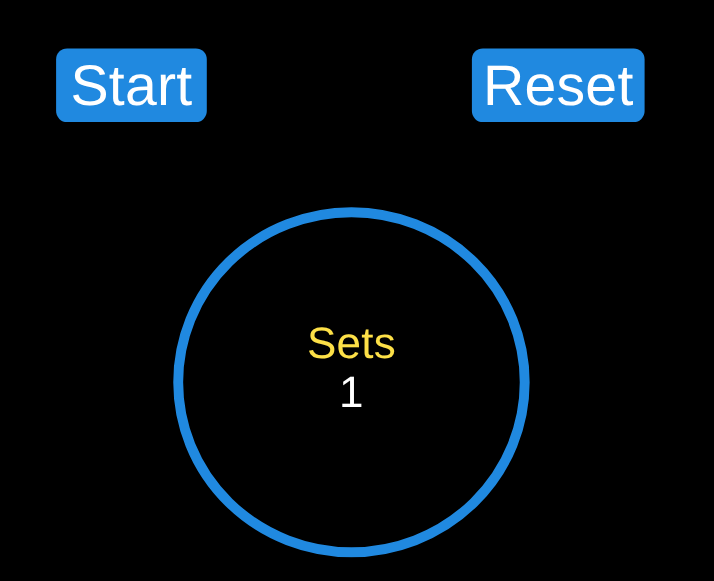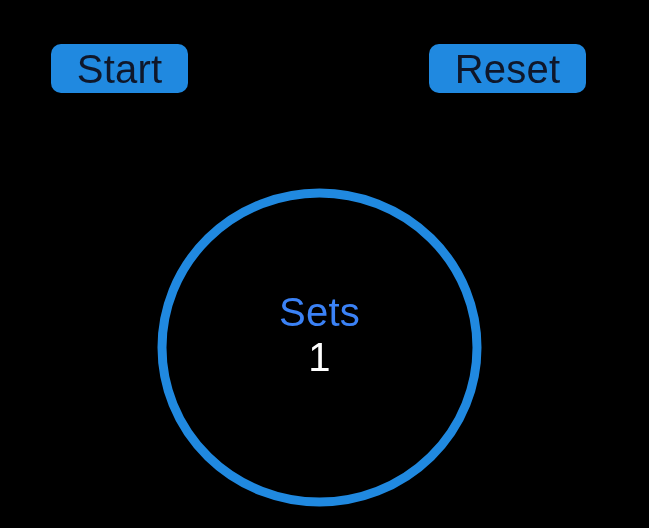--- a/index.html
+++ b/index.html
@@ -31,33 +31,33 @@
     height: 67px;
     display: flex;
     flex-direction: row;
     align-items: stretch;
     justify-content: space-between;
   }
   .ctrl-btn {
     background: #2089e0;
     border: none;
     border-radius: 10px;
-    color: #0f172a;
+    color: #ffffff;
     font-family: "Liberation Sans", sans-serif;
-    font-size: 40px;
+    font-size: 52px;
     font-weight: 400;
     line-height: 1;
     letter-spacing: 0.2px;
     padding: 0;
     margin: 0;
     cursor: pointer;
     display: flex;
     align-items: center;
     justify-content: center;
-    height: 49px;
+    height: 67px;
     box-sizing: border-box;
   }
   #btn-start  { width: 137px; }
   #btn-pause  { width: 170px; }
   #btn-reset  { width: 157px; }
 
   
   .timer-wrap {
     position: absolute;
     left: 157px;
@@ -115,18 +115,18 @@
   <div class="control-bar">
     <button class="ctrl-btn" id="btn-start" style="background: rgb(32, 137, 224);">Start</button>
     <button class="ctrl-btn" id="btn-reset" style="background: rgb(32, 137, 224);">Reset</button>
   </div>
 
   <div class="timer-wrap">
     <svg class="timer-ring-svg" viewBox="0 0 325 319" xmlns="http://www.w3.org/2000/svg">
       <ellipse cx="162.5" cy="159.5" rx="157.5" ry="154.5" fill="none" stroke="#2089e0" stroke-width="9"></ellipse>
     </svg>
     <div class="timer-center">
-      <div class="timer-label" style="color: #3b82f6;">Sets</div>
+      <div class="timer-label" style="color: #fde047;">Sets</div>
       <div class="timer-value" style="color: rgb(255, 255, 255);">1</div>
     </div>
   </div>
 
 </div>
 
 </body></html>

